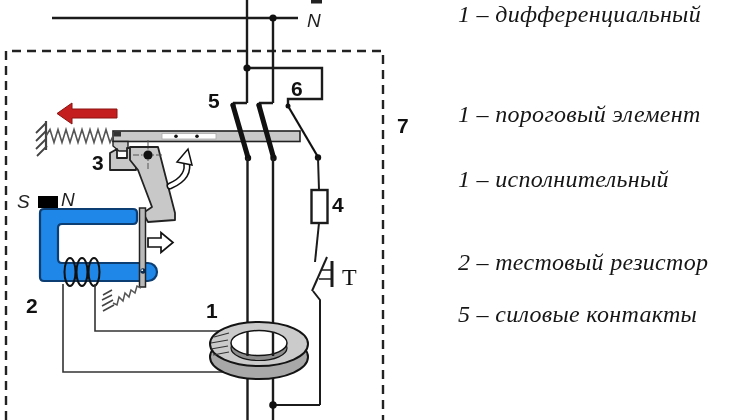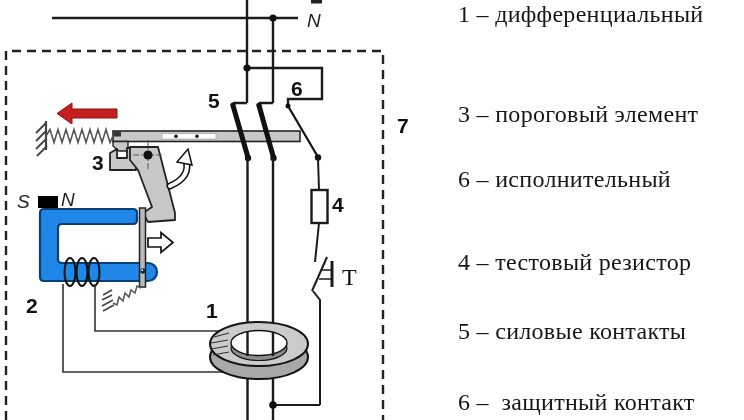--- a/index.html
+++ b/index.html
@@ -1,21 +1,21 @@
 <!DOCTYPE html>
 <html><head>
 <meta charset="utf-8">
 <style>
   html,body{margin:0;padding:0;background:#ffffff;}
   .stage{position:relative;width:744px;height:420px;background:#fff;overflow:hidden;
          font-family:"Liberation Sans",sans-serif;}
   .diagram-svg{position:absolute;left:0;top:0;}
   .legend{position:absolute;left:450px;top:0;width:294px;height:420px;}
   .legend-line{position:absolute;font-family:"Liberation Serif",serif;font-size:24px;
-               color:#161616;white-space:pre;letter-spacing:.3px;line-height:28px;}
+               color:#161616;white-space:pre;letter-spacing:.3px;line-height:28px;font-style:italic;}
   .num{font-family:"Liberation Sans",sans-serif;font-weight:bold;font-size:21px;fill:#111;}
   .ital{font-family:"Liberation Sans",sans-serif;font-style:italic;font-size:19px;fill:#222;}
   .tlab{font-family:"Liberation Serif",serif;font-size:24px;fill:#111;}
 </style>
 </head>
 <body>
 
 <div class="stage">
 
 <svg class="diagram-svg" width="450" height="420" viewBox="0 0 450 420">
@@ -131,20 +131,19 @@
   <text class="num" x="92" y="170">3</text>
   <text class="num" x="26" y="313">2</text>
   <text class="num" x="206" y="318">1</text>
   <text class="ital" x="17" y="208">S</text>
   <text class="ital" x="61" y="206">N</text>
   <text class="tlab" x="342" y="285">T</text>
 </svg>
 
 <div class="legend">
   <div class="legend-line" style="top:0px;left:8px">1 – дифференциальный</div>
-  <div class="legend-line" style="top:100px;left:8px">3 – пороговый элемент</div>
-  <div class="legend-line" style="top:165px;left:8px">6 – исполнительный</div>
-  <div class="legend-line" style="top:248px;left:8px">4 – тестовый резистор</div>
-  <div class="legend-line" style="top:317px;left:8px">5 – силовые контакты</div>
-  <div class="legend-line" style="top:388px;left:8px">6 –  защитный контакт</div>
+  <div class="legend-line" style="top:100px;left:8px">1 – пороговый элемент</div>
+  <div class="legend-line" style="top:165px;left:8px">1 – исполнительный</div>
+  <div class="legend-line" style="top:248px;left:8px">2 – тестовый резистор</div>
+  <div class="legend-line" style="top:300px;left:8px">5 – силовые контакты</div>
 </div>
 
 </div>
 
 </body></html>

